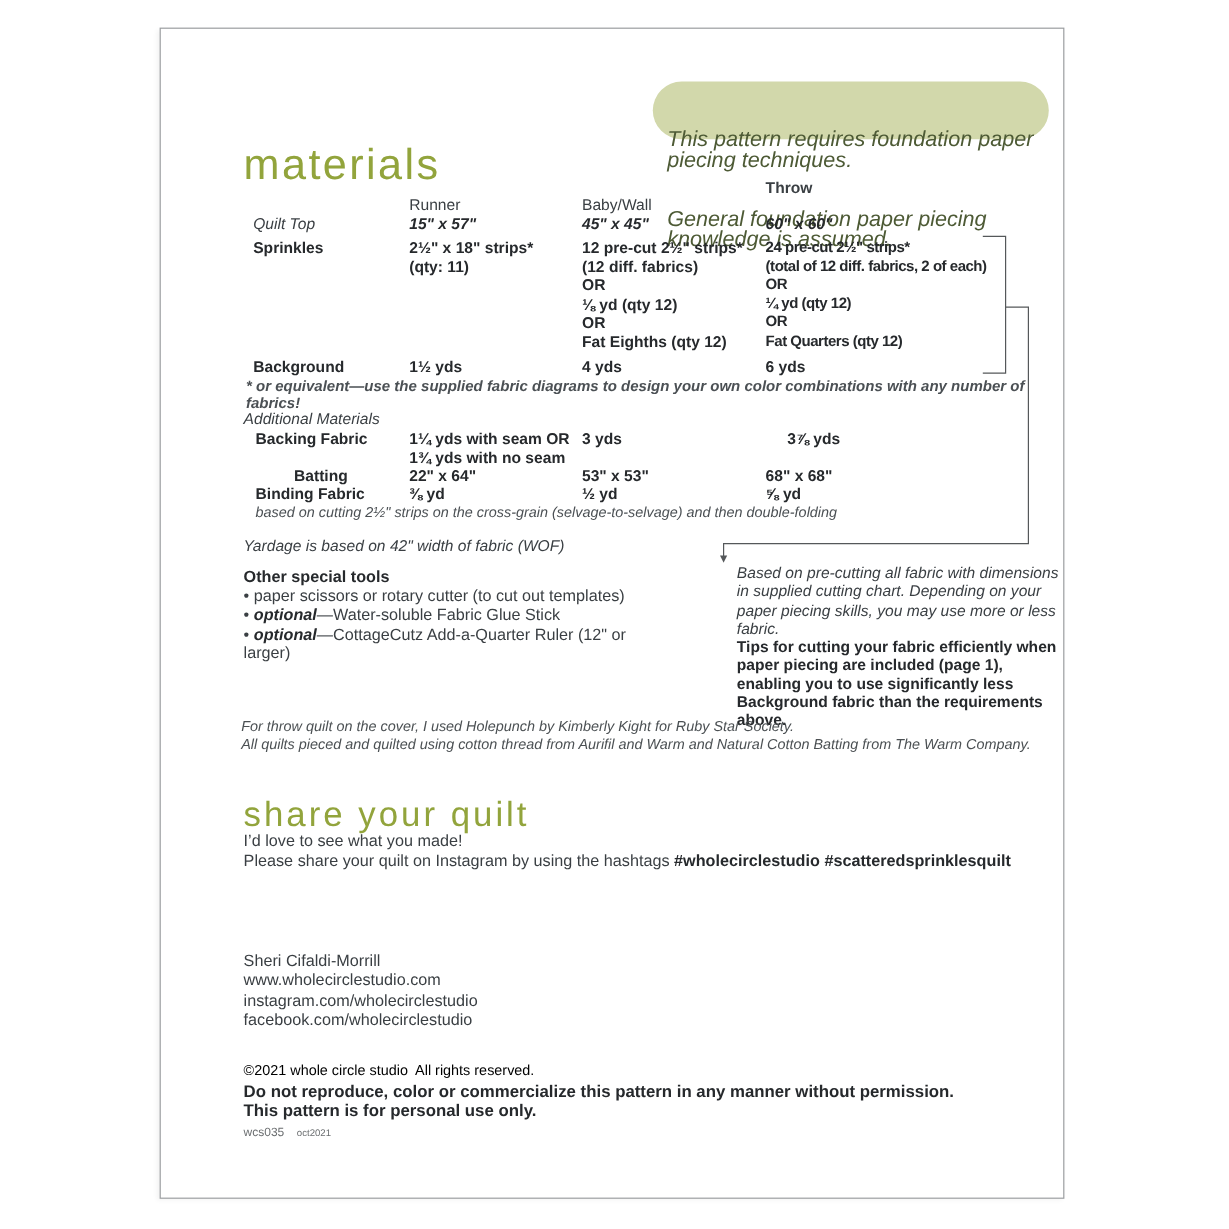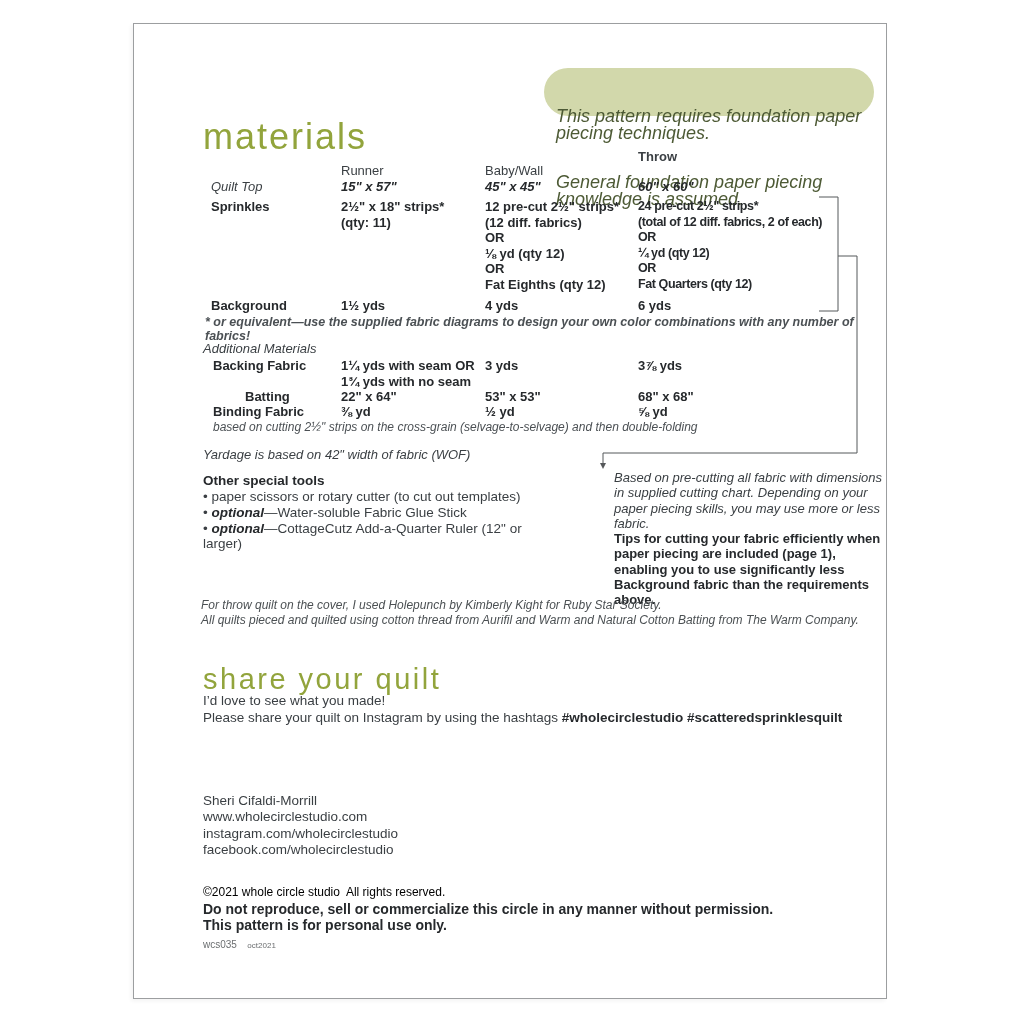--- a/index.html
+++ b/index.html
@@ -72,21 +72,21 @@
   <div class="cell b" style="left:504px;top:274px;">6 yds</div>
 
   <div class="abs note" style="left:71px;top:291px;width:660px;font-weight:bold;">* or equivalent—use the supplied fabric diagrams to design your own color combinations with any number of fabrics!</div>
 
   <div class="abs i" style="left:69px;top:317px;font-size:13px;">Additional Materials</div>
 
   <div class="cell b" style="left:79px;top:334px;">Backing Fabric</div>
   <div class="cell b" style="left:207px;top:334px;width:150px;">1¼ yds with seam OR
 1¾ yds with no seam</div>
   <div class="cell b" style="left:351px;top:334px;">3 yds</div>
-  <div class="cell b" style="left:504px;top:334px;">3⅞ yds</div>
+  <div class="cell b" style="left:522px;top:334px;">3⅞ yds</div>
 
   <div class="cell b" style="left:79px;top:365px;padding-left:32px;">Batting</div>
   <div class="cell b" style="left:207px;top:365px;">22" x 64"</div>
   <div class="cell b" style="left:351px;top:365px;">53" x 53"</div>
   <div class="cell b" style="left:504px;top:365px;">68" x 68"</div>
 
   <div class="cell b" style="left:79px;top:380px;">Binding Fabric</div>
   <div class="cell b" style="left:207px;top:380px;">⅜ yd</div>
   <div class="cell b" style="left:351px;top:380px;">½ yd</div>
   <div class="cell b" style="left:504px;top:380px;">⅝ yd</div>
@@ -125,20 +125,20 @@
   </div>
 
   <div class="abs" style="left:69px;top:769px;font-size:13.5px;line-height:16.3px;">
     <div>Sheri Cifaldi-Morrill</div>
     <div>www.wholecirclestudio.com</div>
     <div>instagram.com/wholecirclestudio</div>
     <div>facebook.com/wholecirclestudio</div>
   </div>
 
   <div class="abs footer-small pre" style="left:69px;top:861px;">©2021 whole circle studio  All rights reserved.</div>
-  <div class="abs footer-bold" style="left:69px;top:877px;">Do not reproduce, sell or commercialize this circle in any manner without permission.</div>
+  <div class="abs footer-bold" style="left:69px;top:877px;">Do not reproduce, color or commercialize this pattern in any manner without permission.</div>
   <div class="abs footer-bold" style="left:69px;top:893px;">This pattern is for personal use only.</div>
   <div class="abs" style="left:69px;top:910px;">
     <span class="tiny">wcs035</span>
     <span class="tinier" style="margin-left:6px;">oct2021</span>
   </div>
 
 </div>
 
 </body></html>

